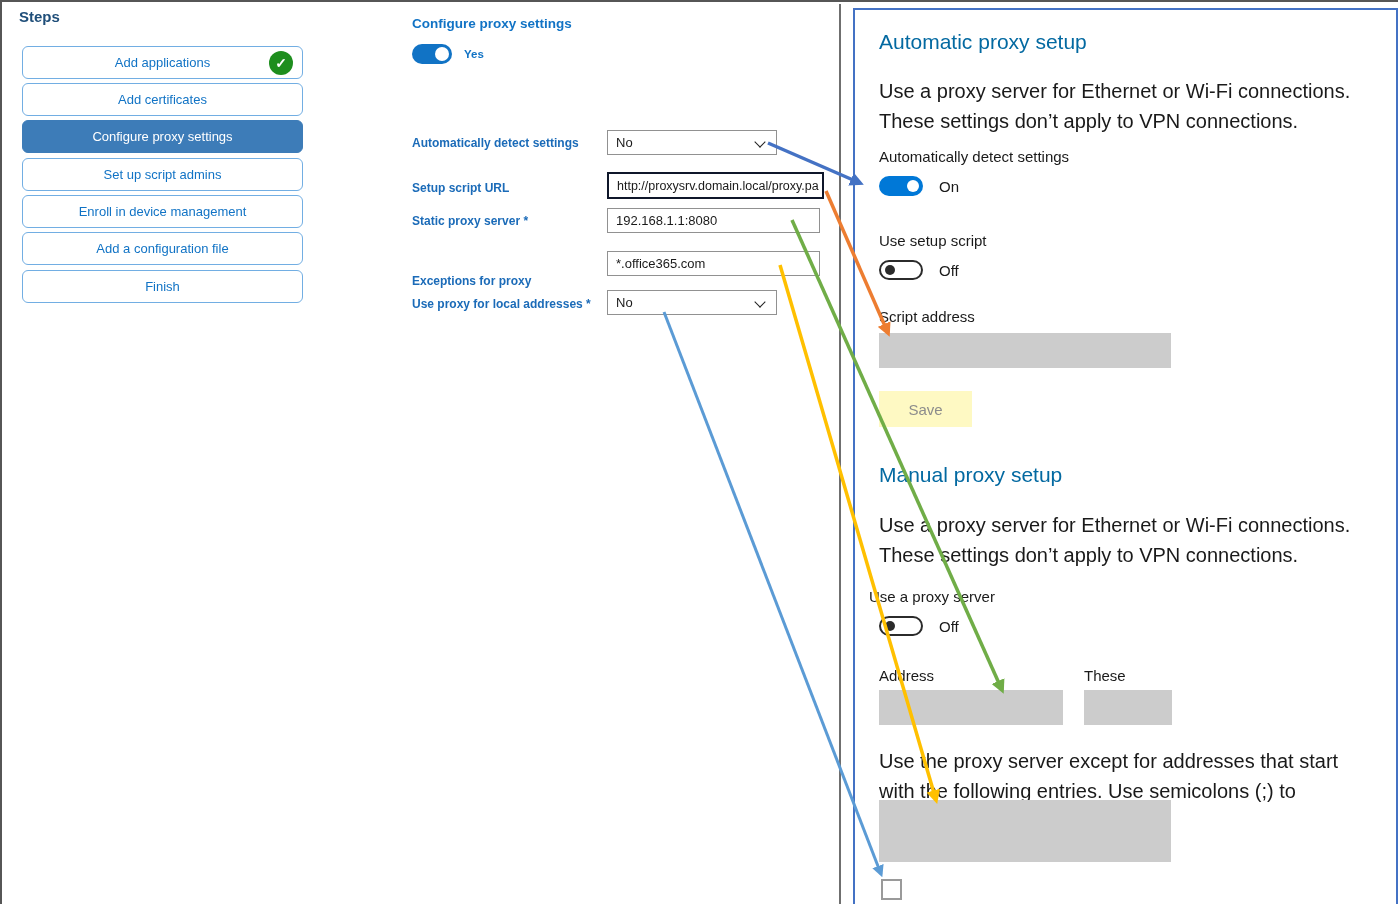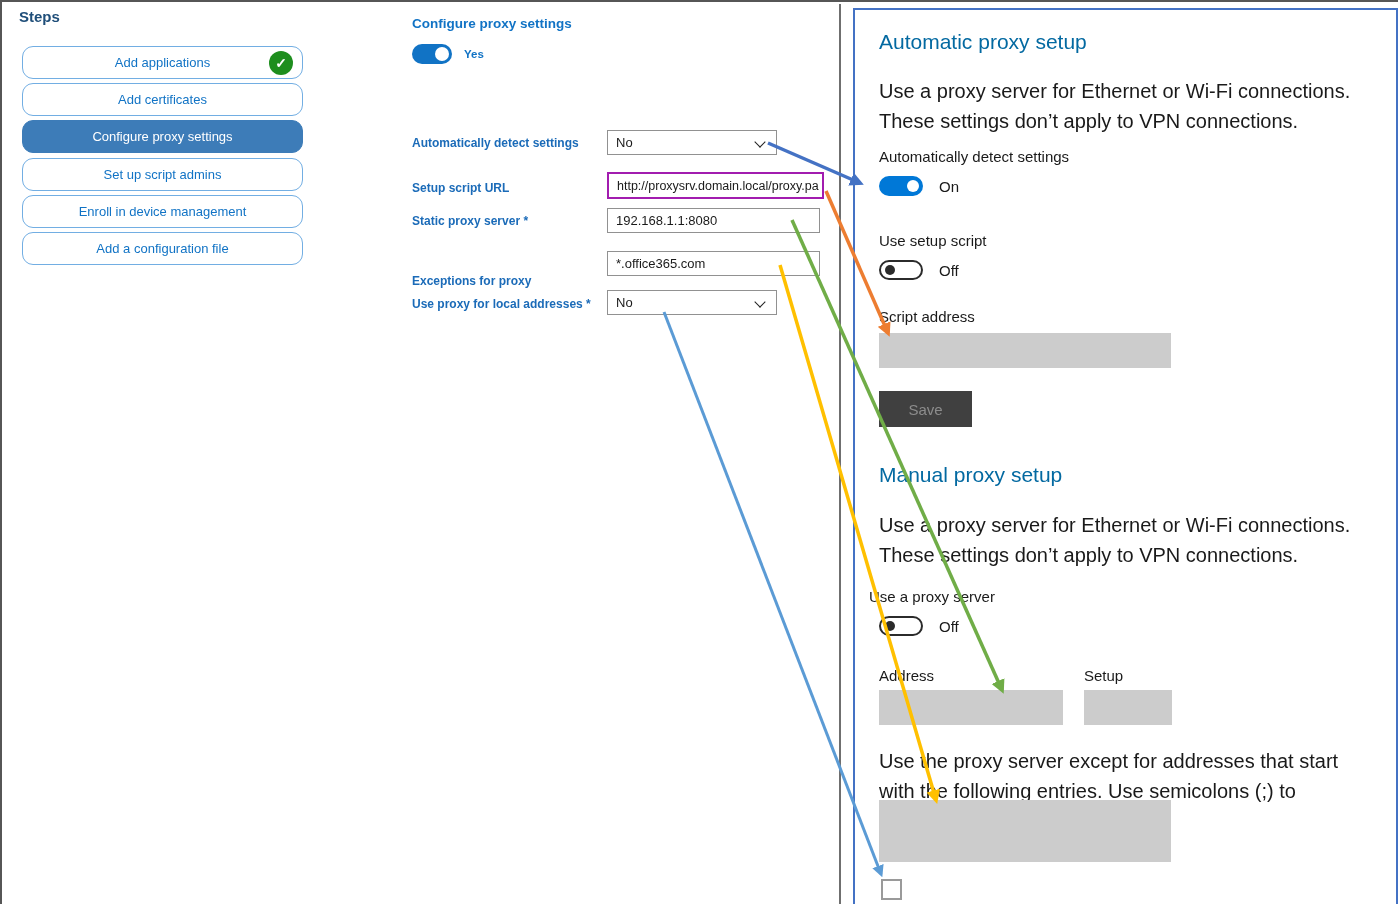--- a/index.html
+++ b/index.html
@@ -4,57 +4,57 @@
 <style>
   * { margin:0; padding:0; box-sizing:border-box; }
   html,body { width:1398px; height:904px; overflow:hidden; background:#ffffff;
               font-family:"Liberation Sans", sans-serif; }
   #stage { position:absolute; left:0; top:0; width:1398px; height:904px;
            border-top:2px solid #565656; border-left:2px solid #565656; background:#fff; }
 
   
   .steps-title { position:absolute; left:17px; top:6px; font-size:15px; font-weight:bold; color:#1F4E79; }
   .step-btn { position:absolute; left:20px; width:281px; height:33px; border:1px solid #72AEE3;
-              border-radius:11px; color:#1173C5; font-size:13px; display:flex; align-items:center;
+              border-radius:6px; color:#1173C5; font-size:13px; display:flex; align-items:center;
               justify-content:center; background:#fff; cursor:pointer; }
   .step-btn.selected { background:#3D7CB8; border-color:#3D7CB8; color:#ffffff; }
   .check-badge { position:absolute; right:9px; top:4px; width:24px; height:24px; border-radius:50%;
                  background:#1E8E1E; color:#fff; font-size:14px; font-weight:bold; display:flex;
                  align-items:center; justify-content:center; }
 
   
   .form-title { position:absolute; left:410px; top:14px; font-size:13.5px; font-weight:bold; color:#1173C5; }
   .pill { border-radius:11px; position:absolute; }
   .pill .knob { position:absolute; border-radius:50%; }
   .toggle-yes { left:410px; top:42px; width:40px; height:20px; background:#1173C5; }
   .toggle-yes .knob { right:3px; top:3px; width:14px; height:14px; background:#fff; }
   .toggle-yes-label { position:absolute; left:462px; top:46px; font-size:11.5px; color:#1173C5; font-weight:bold; }
 
   .f-label { position:absolute; left:410px; font-size:12px; font-weight:bold; color:#1B6BB8; }
   .f-box { position:absolute; left:605px; background:#fff; border:1px solid #919191; font-size:13px;
            color:#1a1a1a; display:flex; align-items:center; padding:0 8px; white-space:nowrap; overflow:hidden; }
-  .f-box.focused { border:2px solid #a21caf; }
+  .f-box.focused { border:2px solid #0f172a; }
   .chev { width:8px; height:8px; border-right:1.7px solid #222; border-bottom:1.7px solid #222;
           transform:rotate(45deg); position:absolute; right:12px; top:7px; }
 
   
   .divider { position:absolute; left:837px; top:2px; width:2px; height:902px; background:#6F6F6F; }
   .settings-panel { position:absolute; left:851px; top:6px; width:545px; height:898px;
                     border:2px solid #4472C4; background:#fff; }
   .sp { position:absolute; color:#1a1a1a; }
   .sp-h { font-size:21px; font-weight:400; color:#0369a1; }
   .sp-p { font-size:20px; line-height:1.5; color:#1a1a1a; }
   .sp-label { font-size:15px; color:#1a1a1a; }
   .tog-on { width:44px; height:20px; border-radius:10px; background:#0078D7; }
   .tog-on .knob { right:4px; top:4px; width:12px; height:12px; background:#fff; }
   .tog-off { width:44px; height:20px; border-radius:10px; background:#fff; border:2px solid #2B2B2B; }
   .tog-off .knob { left:4px; top:3px; width:10px; height:10px; background:#2B2B2B; }
   .tog-label { position:absolute; font-size:15px; color:#1a1a1a; }
   .gray-box { position:absolute; background:#CCCCCC; }
-  .save-btn { position:absolute; background:#404040; color:#8C8C8C; font-size:15px;
+  .save-btn { position:absolute; background:#fef9c3; color:#8C8C8C; font-size:15px;
               display:flex; align-items:center; justify-content:center; }
   .cbx { position:absolute; width:21px; height:21px; border:2px solid #9A9A9A; background:#fff; }
   .cbx-label { position:absolute; font-size:15px; color:#9A9A9A; }
 
   svg.arrows { position:absolute; left:0; top:0; width:1398px; height:904px; pointer-events:none; }
 </style>
 </head>
 <body>
 
 <div id="stage">
@@ -72,20 +72,23 @@
     <span>Configure proxy settings</span>
   </div>
   <div class="step-btn" style="top:156px;">
     <span>Set up script admins</span>
   </div>
   <div class="step-btn" style="top:230px;">
     <span>Add a configuration file</span>
   </div>
   <div class="step-btn" style="top:193px;">
     <span>Enroll in device management</span>
+  </div>
+  <div class="step-btn" style="top:268px;">
+    <span>Finish</span>
   </div>
 
   <div class="form-title">Configure proxy settings</div>
   <div class="pill toggle-yes">
       <span class="knob"></span>
     </div>
   <div class="toggle-yes-label">Yes</div>
 
   <div class="f-label" style="top:134px;">Automatically detect settings</div>
   <div class="f-box" style="top:128px; width:170px; height:25px;">
@@ -139,21 +142,21 @@
     <div class="sp sp-h" style="left:24px; top:453px;">Manual proxy setup</div>
     <div class="sp sp-p" style="left:24px; top:500px; width:508px;">Use a proxy server for Ethernet or Wi-Fi connections. These settings don’t apply to VPN connections.</div>
 
     <div class="sp sp-label" style="left:14px; top:578px;">Use a proxy server</div>
     <div class="pill tog-off sp" style="left:24px; top:606px;">
         <span class="knob"></span>
       </div>
     <div class="tog-label" style="left:84px; top:608px;">Off</div>
 
     <div class="sp sp-label" style="left:24px; top:657px;">Address</div>
-    <div class="sp sp-label" style="left:229px; top:657px;">Setup</div>
+    <div class="sp sp-label" style="left:229px; top:657px;">These</div>
     <div class="gray-box" style="left:24px; top:680px; width:184px; height:35px;"></div>
     <div class="gray-box" style="left:229px; top:680px; width:88px; height:35px;"></div>
 
     <div class="sp sp-p" style="left:24px; top:736px; width:480px;">Use the proxy server except for addresses that start with the following entries. Use semicolons (;) to separate entries.</div>
     <div class="gray-box" style="left:24px; top:790px; width:292px; height:62px;"></div>
 
     <div class="cbx" style="left:26px; top:869px;"></div>
   </div>
 
   <svg class="arrows" viewBox="0 0 1398 904">

